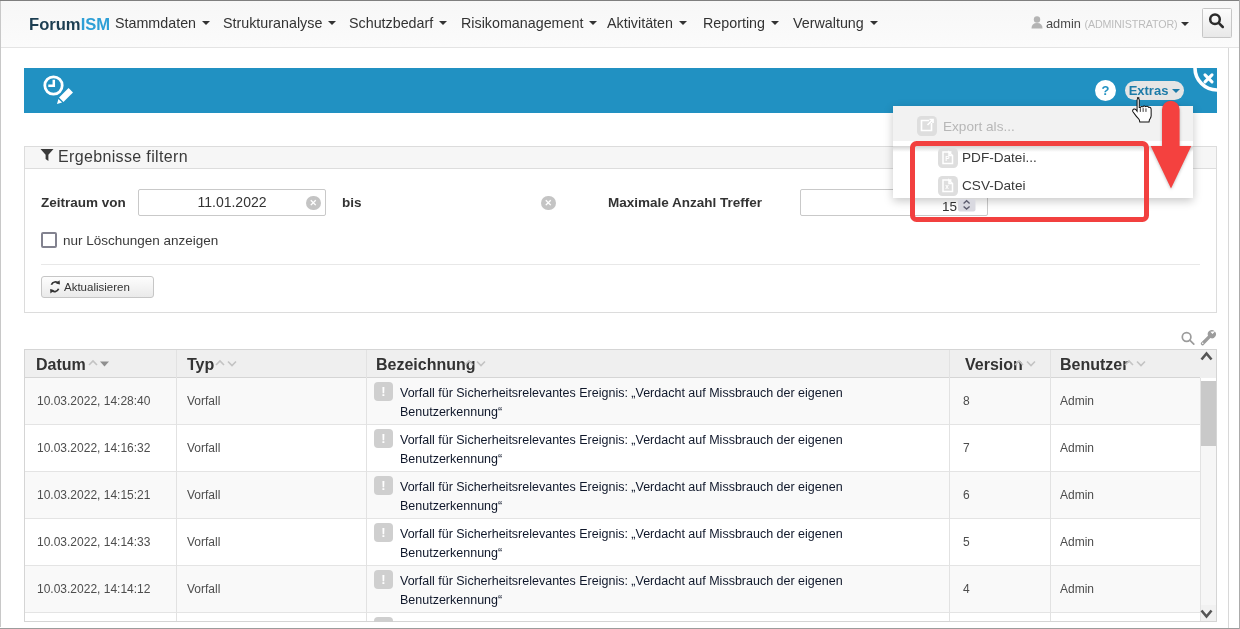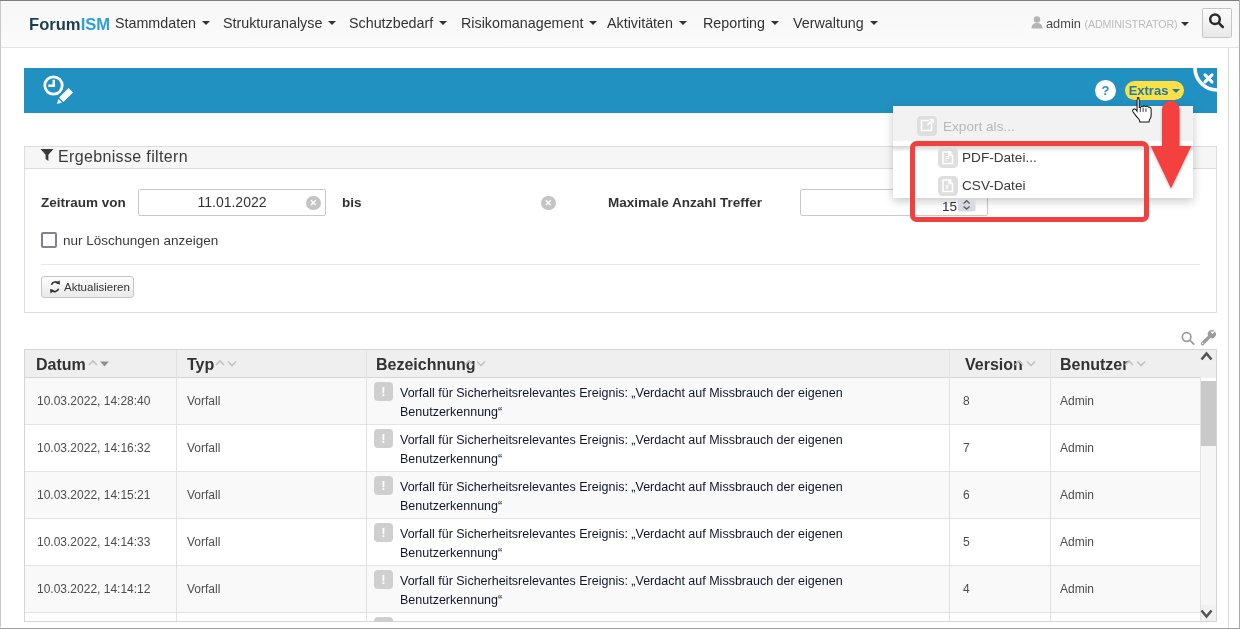--- a/index.html
+++ b/index.html
@@ -18,34 +18,34 @@
   .caret { display:inline-block; width:0; height:0; border-left:4px solid transparent; border-right:4px solid transparent; border-top:4px solid #333; vertical-align:middle; margin-left:6px; margin-bottom:2px; }
   #adminbox { top:16px; left:1046px; font-size:12.8px; color:#4a4a4a; white-space:nowrap; }
   #adminbox .lt { color:#bcbcbc; font-size:10.7px; letter-spacing:-0.1px; }
   #adminbox .caret { margin-left:3px; }
   #searchbtn { left:1201.5px; top:7.5px; width:30.5px; height:30px; border:1px solid #c6c6c6; border-radius:1.5px; background:linear-gradient(#fcfcfc,#e8e8e8); }
 
   
   #bluebar { left:24px; top:67.5px; width:1193px; height:45px; background:#2191c2; }
   #bartitle { left:79px; top:67px; height:45px; line-height:45px; font-family:"Liberation Serif", serif; font-size:16.2px; font-weight:bold; color:#fff; }
   #qbtn { left:1095px; top:80px; width:21px; height:21px; border-radius:50%; background:#fff; color:#2191c2; font-size:13px; font-weight:bold; text-align:center; line-height:21px; }
-  #extras { left:1125px; top:81px; width:59px; height:19px; border-radius:10px; background:#fde047; color:#1c7ba8; font-size:13px; font-weight:bold; text-align:center; line-height:19px; }
+  #extras { left:1125px; top:81px; width:59px; height:19px; border-radius:10px; background:#e5e5e5; color:#1c7ba8; font-size:13px; font-weight:bold; text-align:center; line-height:19px; }
   #extras .caret { border-top-color:#1c7ba8; margin-left:4px; }
 
   
   #fpanel { left:24px; top:146px; width:1193px; height:167px; background:#fff; border:1px solid #dcdcdc; }
   #fhead { left:24px; top:146px; width:1193px; height:22.5px; background:#f6f6f6; border:1px solid #dcdcdc; border-bottom:1px solid #ddd; }
   #fheadtxt { left:58px; top:148px; font-size:16px; letter-spacing:0.35px; color:#3a3a3a; }
   .flabel { font-size:13.5px; font-weight:bold; color:#333; top:195px; }
   .finput { top:189px; height:27px; background:#fff; border:1px solid #c9c9c9; border-radius:2px; font-size:14px; color:#333; text-align:center; line-height:25px; }
   .clearbtn { top:195.5px; width:14.5px; height:14.5px; border-radius:50%; background:#c4c4c4; color:#fff; font-size:9px; font-weight:bold; text-align:center; line-height:14.5px; }
   #chkbox { left:41px; top:232px; width:15.5px; height:15.5px; border:2px solid #82828f; border-radius:2px; background:#fff; }
   #chklabel { left:63px; top:232.5px; font-size:13.5px; color:#3a3a3a; }
   #fsep { left:41px; top:264px; width:1159px; height:1px; background:#e8e8e8; }
-  #aktbtn { left:41px; top:276px; width:93px; height:22px; border:1px solid #c6c6c6; border-radius:3px; background:linear-gradient(#fdfdfd,#eaeaea); font-size:11.5px; color:#333; line-height:20px; text-align:left; padding-left:22px; }
+  #aktbtn { left:41px; top:276px; width:113px; height:22px; border:1px solid #c6c6c6; border-radius:3px; background:linear-gradient(#fdfdfd,#eaeaea); font-size:11.5px; color:#333; line-height:20px; text-align:left; padding-left:22px; }
 
   
   #tbl { left:24px; top:349px; width:1193px; height:273px; background:#fff; border:1px solid #d5d5d5; }
   #thead { left:24px; top:349px; width:1193px; height:28.5px; background:#efefef; border:1px solid #d5d5d5; }
   .th { top:356px; font-size:16px; font-weight:bold; color:#333; }
   .row { left:25px; width:1175px; height:47px; border-bottom:1px solid #e4e4e4; }
   .vline { top:350px; width:1px; height:271px; background:#e2e2e2; }
   .cell { font-size:12px; color:#4d4d4d; }
   .warnico { left:374px; width:19px; height:19px; background:#cfcfcf; border-radius:4px; color:#fff; font-size:13px; font-weight:bold; text-align:center; line-height:19px; }
   .descr { left:400px; width:545px; font-size:12.5px; color:#0f172a; line-height:19px; }

